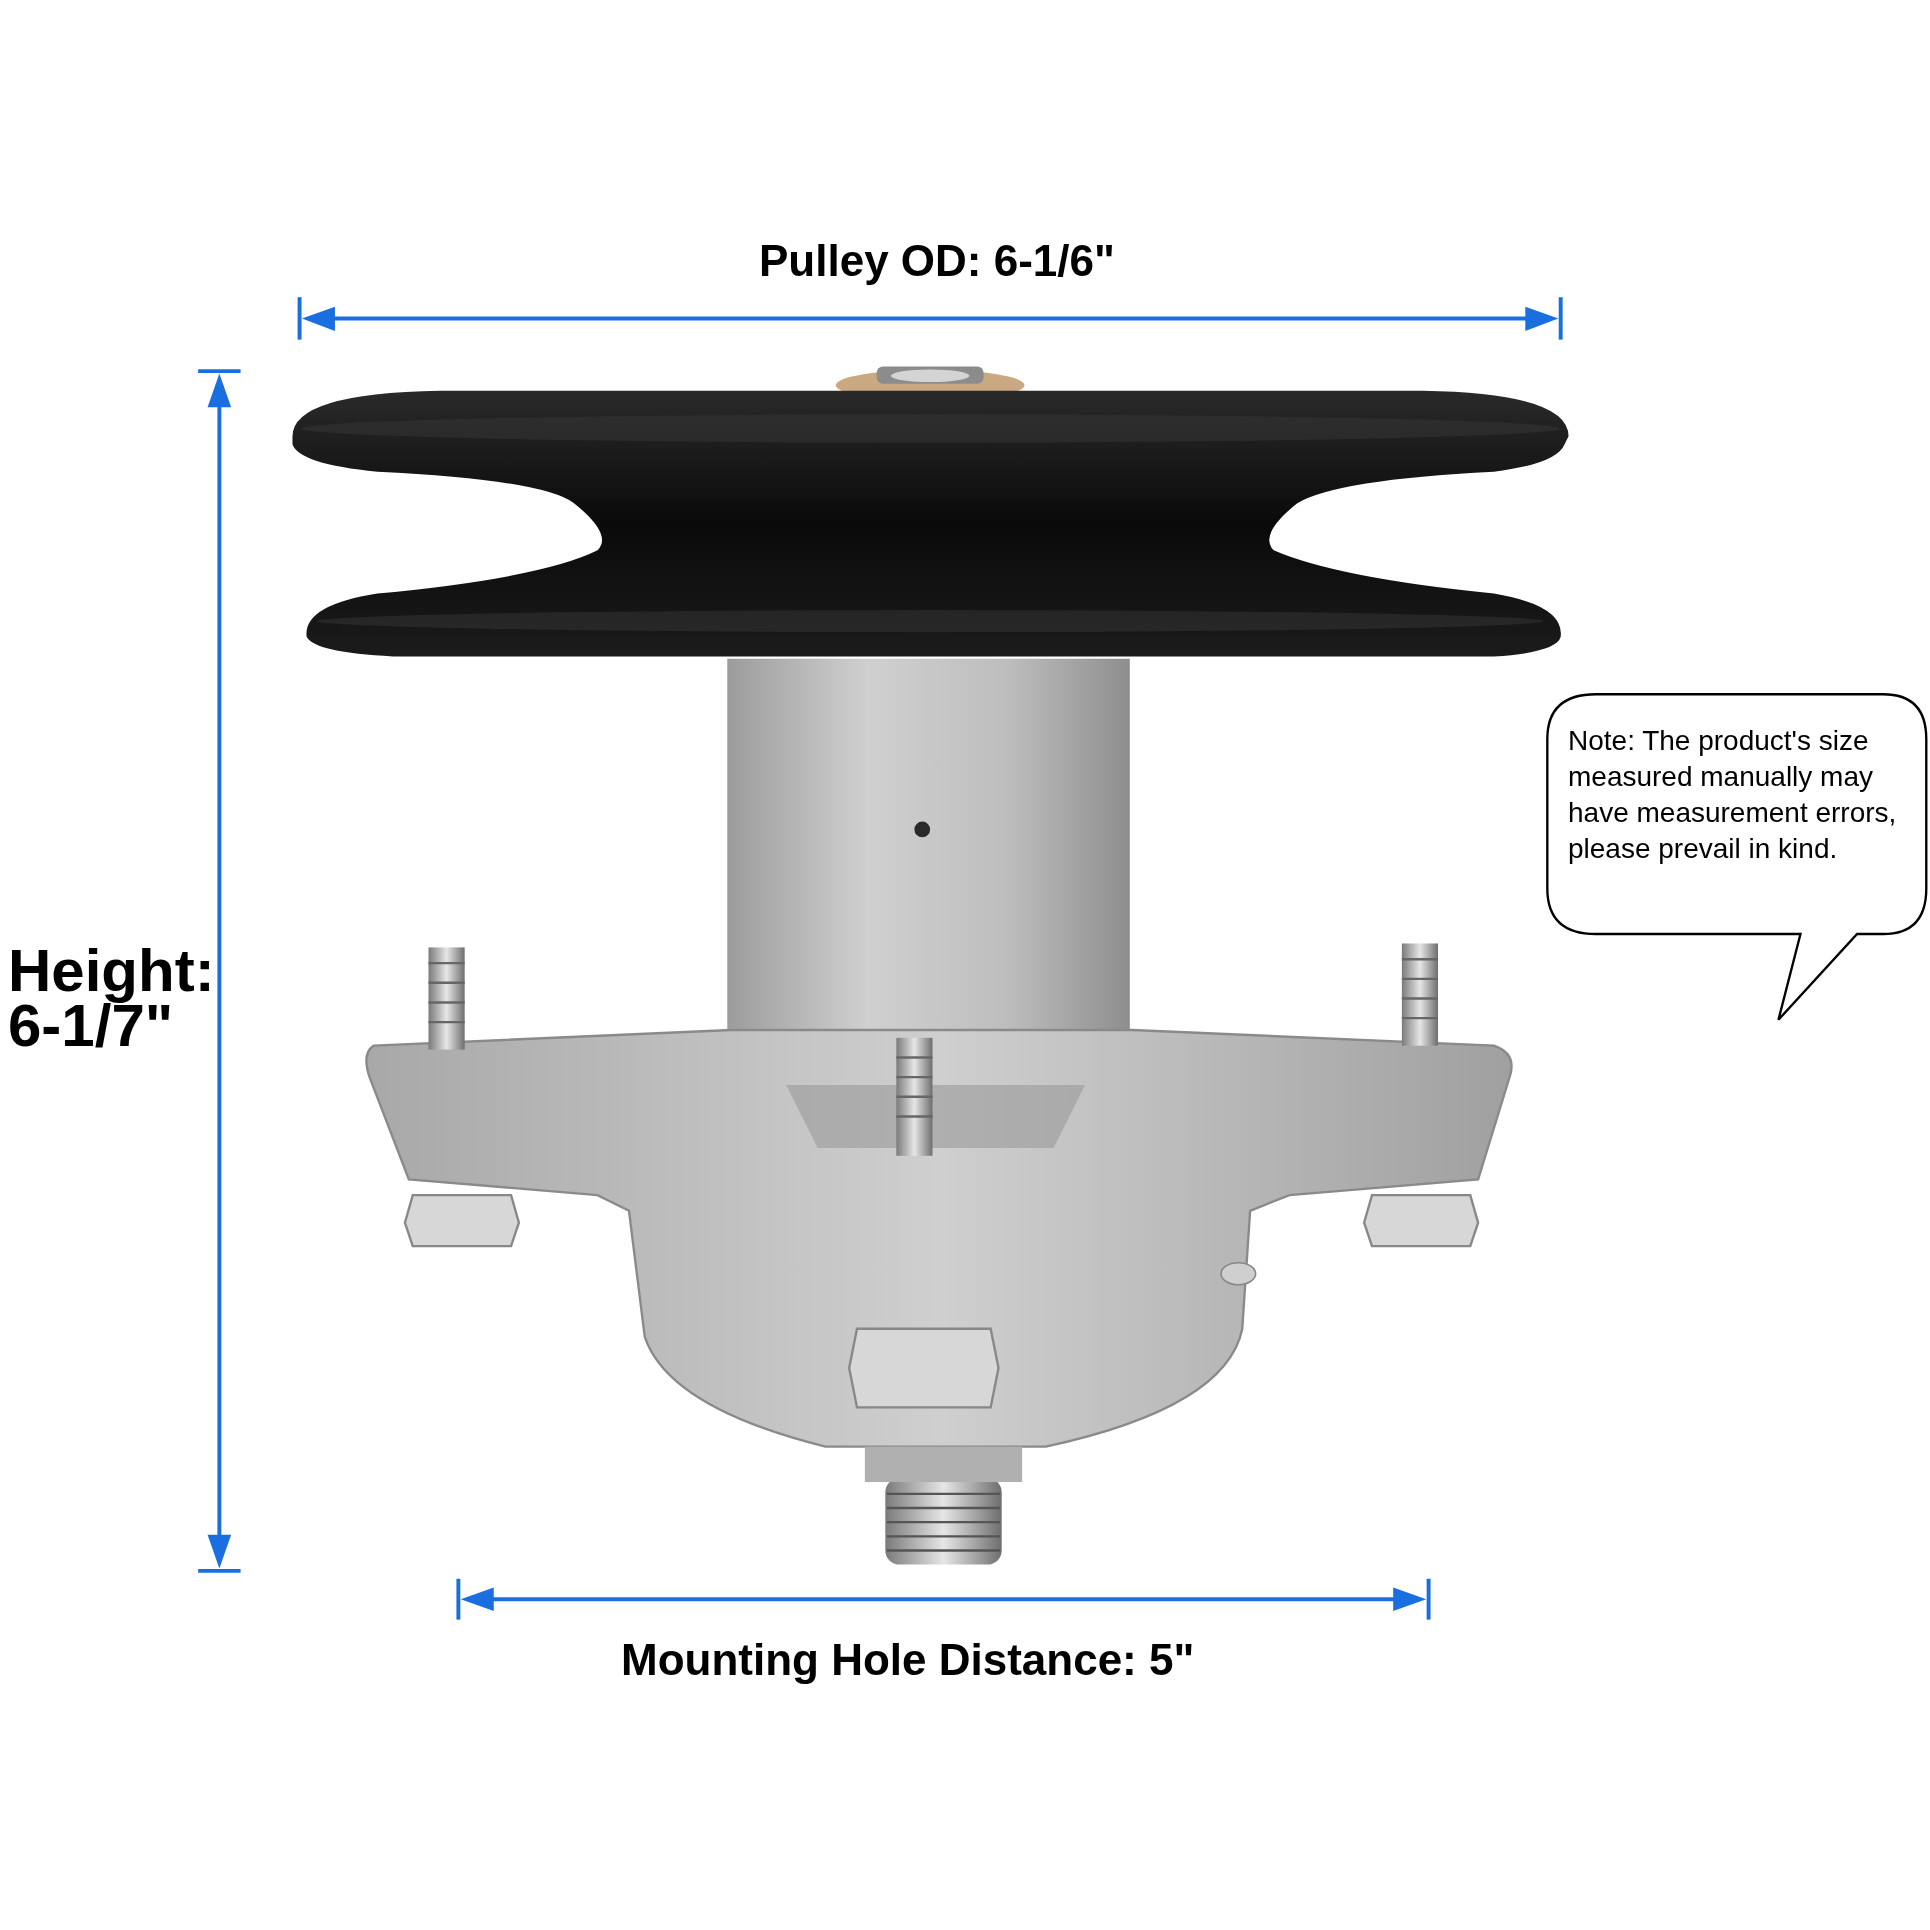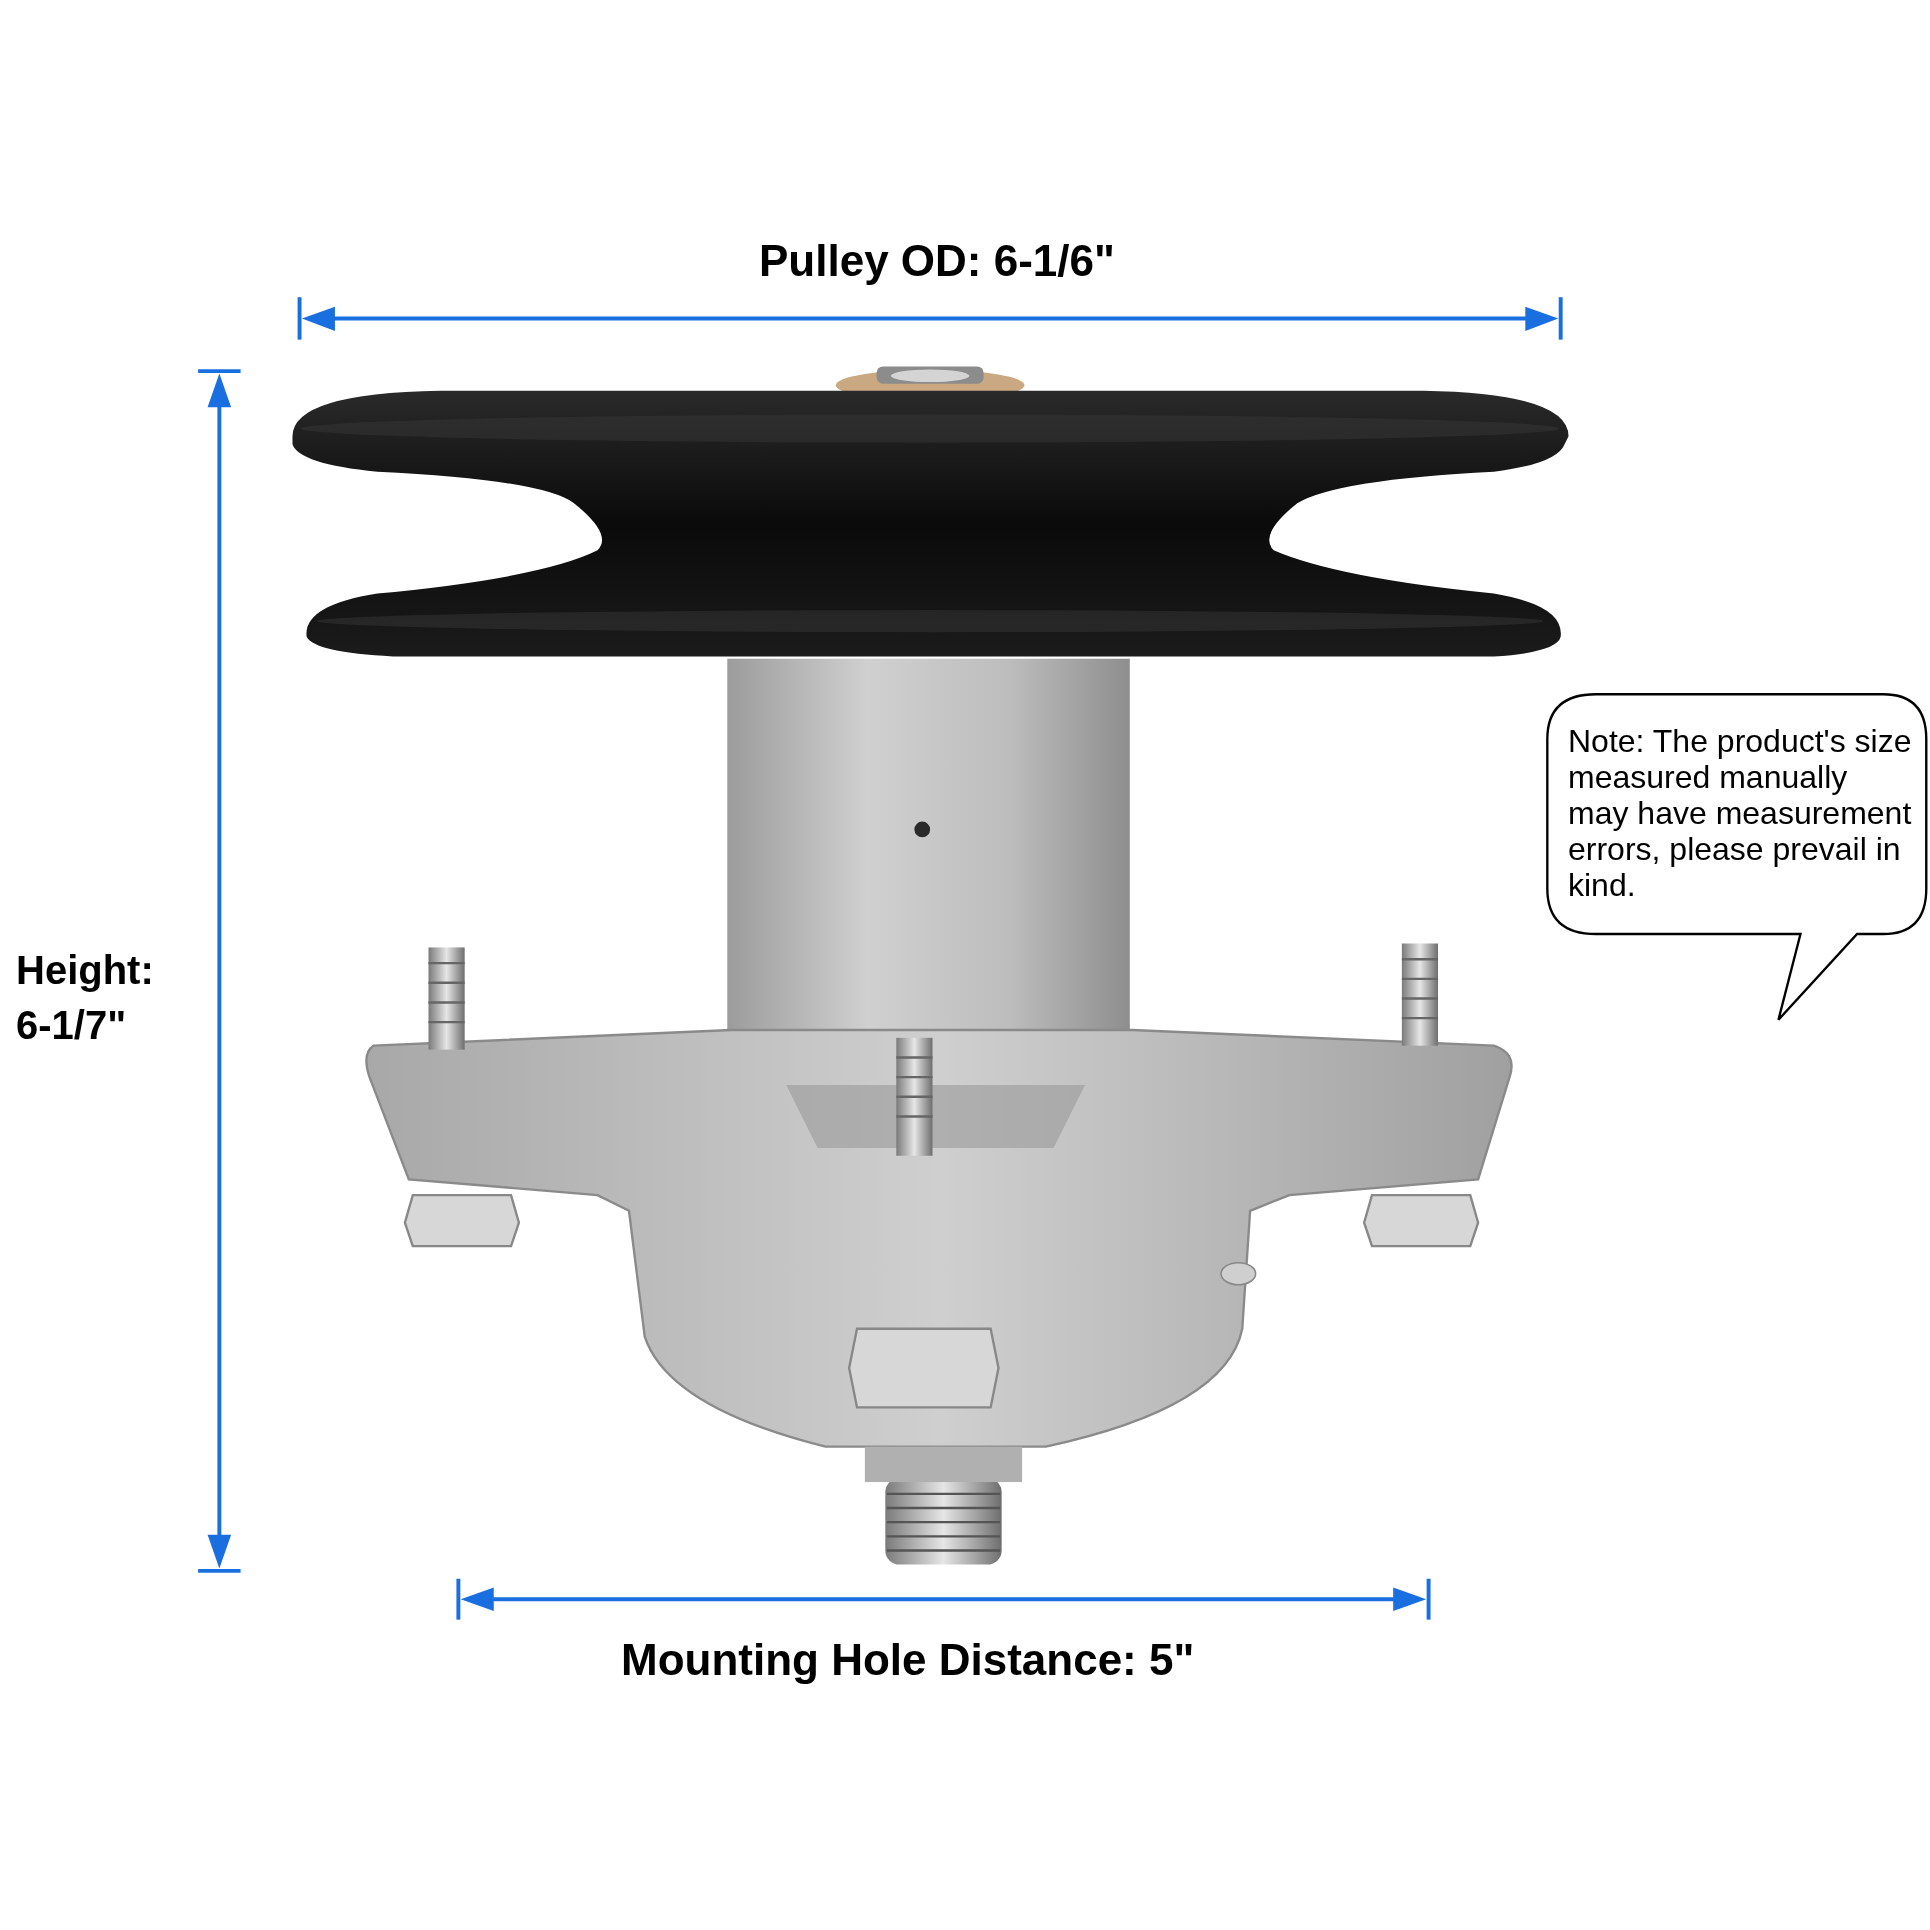--- a/index.html
+++ b/index.html
@@ -1,24 +1,24 @@
 <!DOCTYPE html>
 <html style="font-size:12.6px"><head>
 <meta charset="utf-8">
 <style>
   html, body { margin: 0; padding: 0; background: #ffffff; }
   body { width: 1931px; height: 1931px; position: relative; overflow: hidden;
          font-family: "Liberation Sans", sans-serif; color: #000; }
   .label { position: absolute; font-weight: bold; font-family: "Liberation Sans", sans-serif; white-space: nowrap; }
   #title-pulley { left: 759px; top: 236px; font-size: 44px; }
-  #title-height { left: 16px; top: 943px; font-size: 40px; line-height: 55px; white-space: normal; width: 181px; }
+  #title-height { left: 8px; top: 943px; font-size: 60px; line-height: 55px; white-space: normal; width: 181px; }
   #title-mount { left: 621px; top: 1635px; font-size: 44px; }
   svg.diagram { position: absolute; left: 0; top: 0; }
   .note-text { position: absolute; left: 1568px; top: 723px; width: 346px;
-               font-size: 32px; line-height: 36px; font-family: "Liberation Sans", sans-serif; }
+               font-size: 28px; line-height: 36px; font-family: "Liberation Sans", sans-serif; }
 </style>
 </head>
 <body>
 
 <svg class="diagram" width="1931" height="1931" viewBox="0 0 2456 2456">
   <defs>
     <linearGradient id="pulleyTop" x1="0" y1="0" x2="0" y2="1">
       <stop offset="0" stop-color="#2a2a2a"></stop>
       <stop offset="0.5" stop-color="#0a0a0a"></stop>
       <stop offset="1" stop-color="#1b1b1b"></stop>

